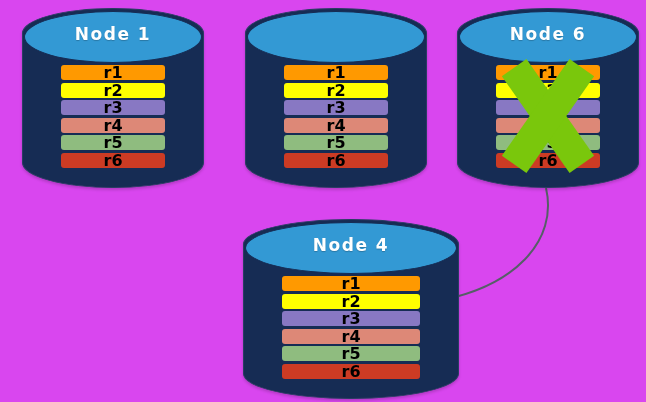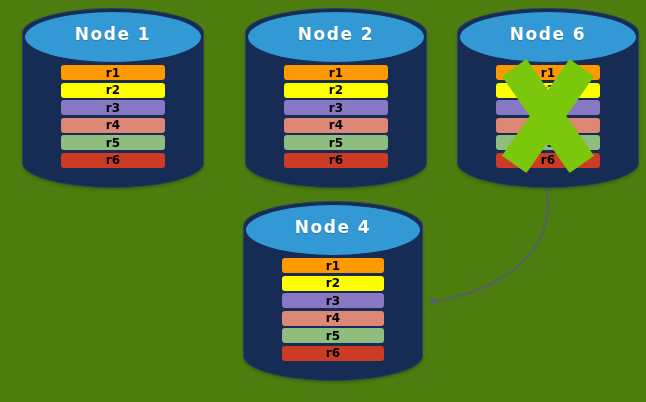--- a/index.html
+++ b/index.html
@@ -8,21 +8,21 @@
     padding: 0;
     background: #ffffff;
   }
   body {
     font-family: "DejaVu Sans", sans-serif;
   }
   #canvas {
     position: relative;
     width: 646px;
     height: 402px;
-    background: #4d7c0f;
+    background: #d946ef;
     overflow: hidden;
   }
 
   
   .node {
     position: absolute;
   }
   .cyl-body {
     position: absolute;
     left: 0;
@@ -69,21 +69,21 @@
     width: 100%;
     height: 100%;
   }
   .row {
     position: absolute;
     height: 15px;
     border-radius: 3px;
     display: flex;
     align-items: center;
     justify-content: center;
-    font-size: 12px;
+    font-size: 16px;
     font-weight: bold;
     color: #000000;
     box-sizing: border-box;
   }
 
   
   .x-mark {
     position: absolute;
     pointer-events: none;
   }
@@ -132,21 +132,20 @@
           <div class="row" style="background: rgb(255, 255, 0); left: 39px; right: 39px; top: 74.5px;">r2</div>
           <div class="row" style="background: rgb(136, 120, 195); left: 39px; right: 39px; top: 92px;">r3</div>
           <div class="row" style="background: rgb(221, 136, 119); left: 39px; right: 39px; top: 109.5px;">r4</div>
           <div class="row" style="background: rgb(143, 188, 127); left: 39px; right: 39px; top: 127px;">r5</div>
           <div class="row" style="background: rgb(204, 59, 36); left: 39px; right: 39px; top: 144.5px;">r6</div>
         </div>
       </div>
       <div class="node" style="left: 245px; top: 8px; width: 182px; height: 180px;">
         <div class="cyl-body"></div>
         <div class="cyl-top"></div>
-        <div class="cyl-label">Node  2</div>
         <div class="rows">
           <div class="row" style="background: rgb(255, 153, 0); left: 39px; right: 39px; top: 57px;">r1</div>
           <div class="row" style="background: rgb(255, 255, 0); left: 39px; right: 39px; top: 74.5px;">r2</div>
           <div class="row" style="background: rgb(136, 120, 195); left: 39px; right: 39px; top: 92px;">r3</div>
           <div class="row" style="background: rgb(221, 136, 119); left: 39px; right: 39px; top: 109.5px;">r4</div>
           <div class="row" style="background: rgb(143, 188, 127); left: 39px; right: 39px; top: 127px;">r5</div>
           <div class="row" style="background: rgb(204, 59, 36); left: 39px; right: 39px; top: 144.5px;">r6</div>
         </div>
       </div>
       <div class="node" style="left: 457px; top: 8px; width: 182px; height: 180px;">
@@ -159,21 +158,21 @@
           <div class="row" style="background: rgb(136, 120, 195); left: 39px; right: 39px; top: 92px;">r3</div>
           <div class="row" style="background: rgb(221, 136, 119); left: 39px; right: 39px; top: 109.5px;">r4</div>
           <div class="row" style="background: rgb(143, 188, 127); left: 39px; right: 39px; top: 127px;">r5</div>
           <div class="row" style="background: rgb(204, 59, 36); left: 39px; right: 39px; top: 144.5px;">r6</div>
         </div>
         <div class="x-mark" style="left: 22px; top: 38px; width: 138px; height: 140px;">
           <div class="x-bar a" style="background: rgb(122, 199, 12);"></div>
           <div class="x-bar b" style="background: rgb(122, 199, 12);"></div>
         </div>
       </div>
-      <div class="node" style="left: 243px; top: 201px; width: 180px; height: 180px;">
+      <div class="node" style="left: 243px; top: 219px; width: 216px; height: 180px;">
         <div class="cyl-body"></div>
         <div class="cyl-top"></div>
         <div class="cyl-label">Node  4</div>
         <div class="rows">
           <div class="row" style="background: rgb(255, 153, 0); left: 39px; right: 39px; top: 57px;">r1</div>
           <div class="row" style="background: rgb(255, 255, 0); left: 39px; right: 39px; top: 74.5px;">r2</div>
           <div class="row" style="background: rgb(136, 120, 195); left: 39px; right: 39px; top: 92px;">r3</div>
           <div class="row" style="background: rgb(221, 136, 119); left: 39px; right: 39px; top: 109.5px;">r4</div>
           <div class="row" style="background: rgb(143, 188, 127); left: 39px; right: 39px; top: 127px;">r5</div>
           <div class="row" style="background: rgb(204, 59, 36); left: 39px; right: 39px; top: 144.5px;">r6</div>

